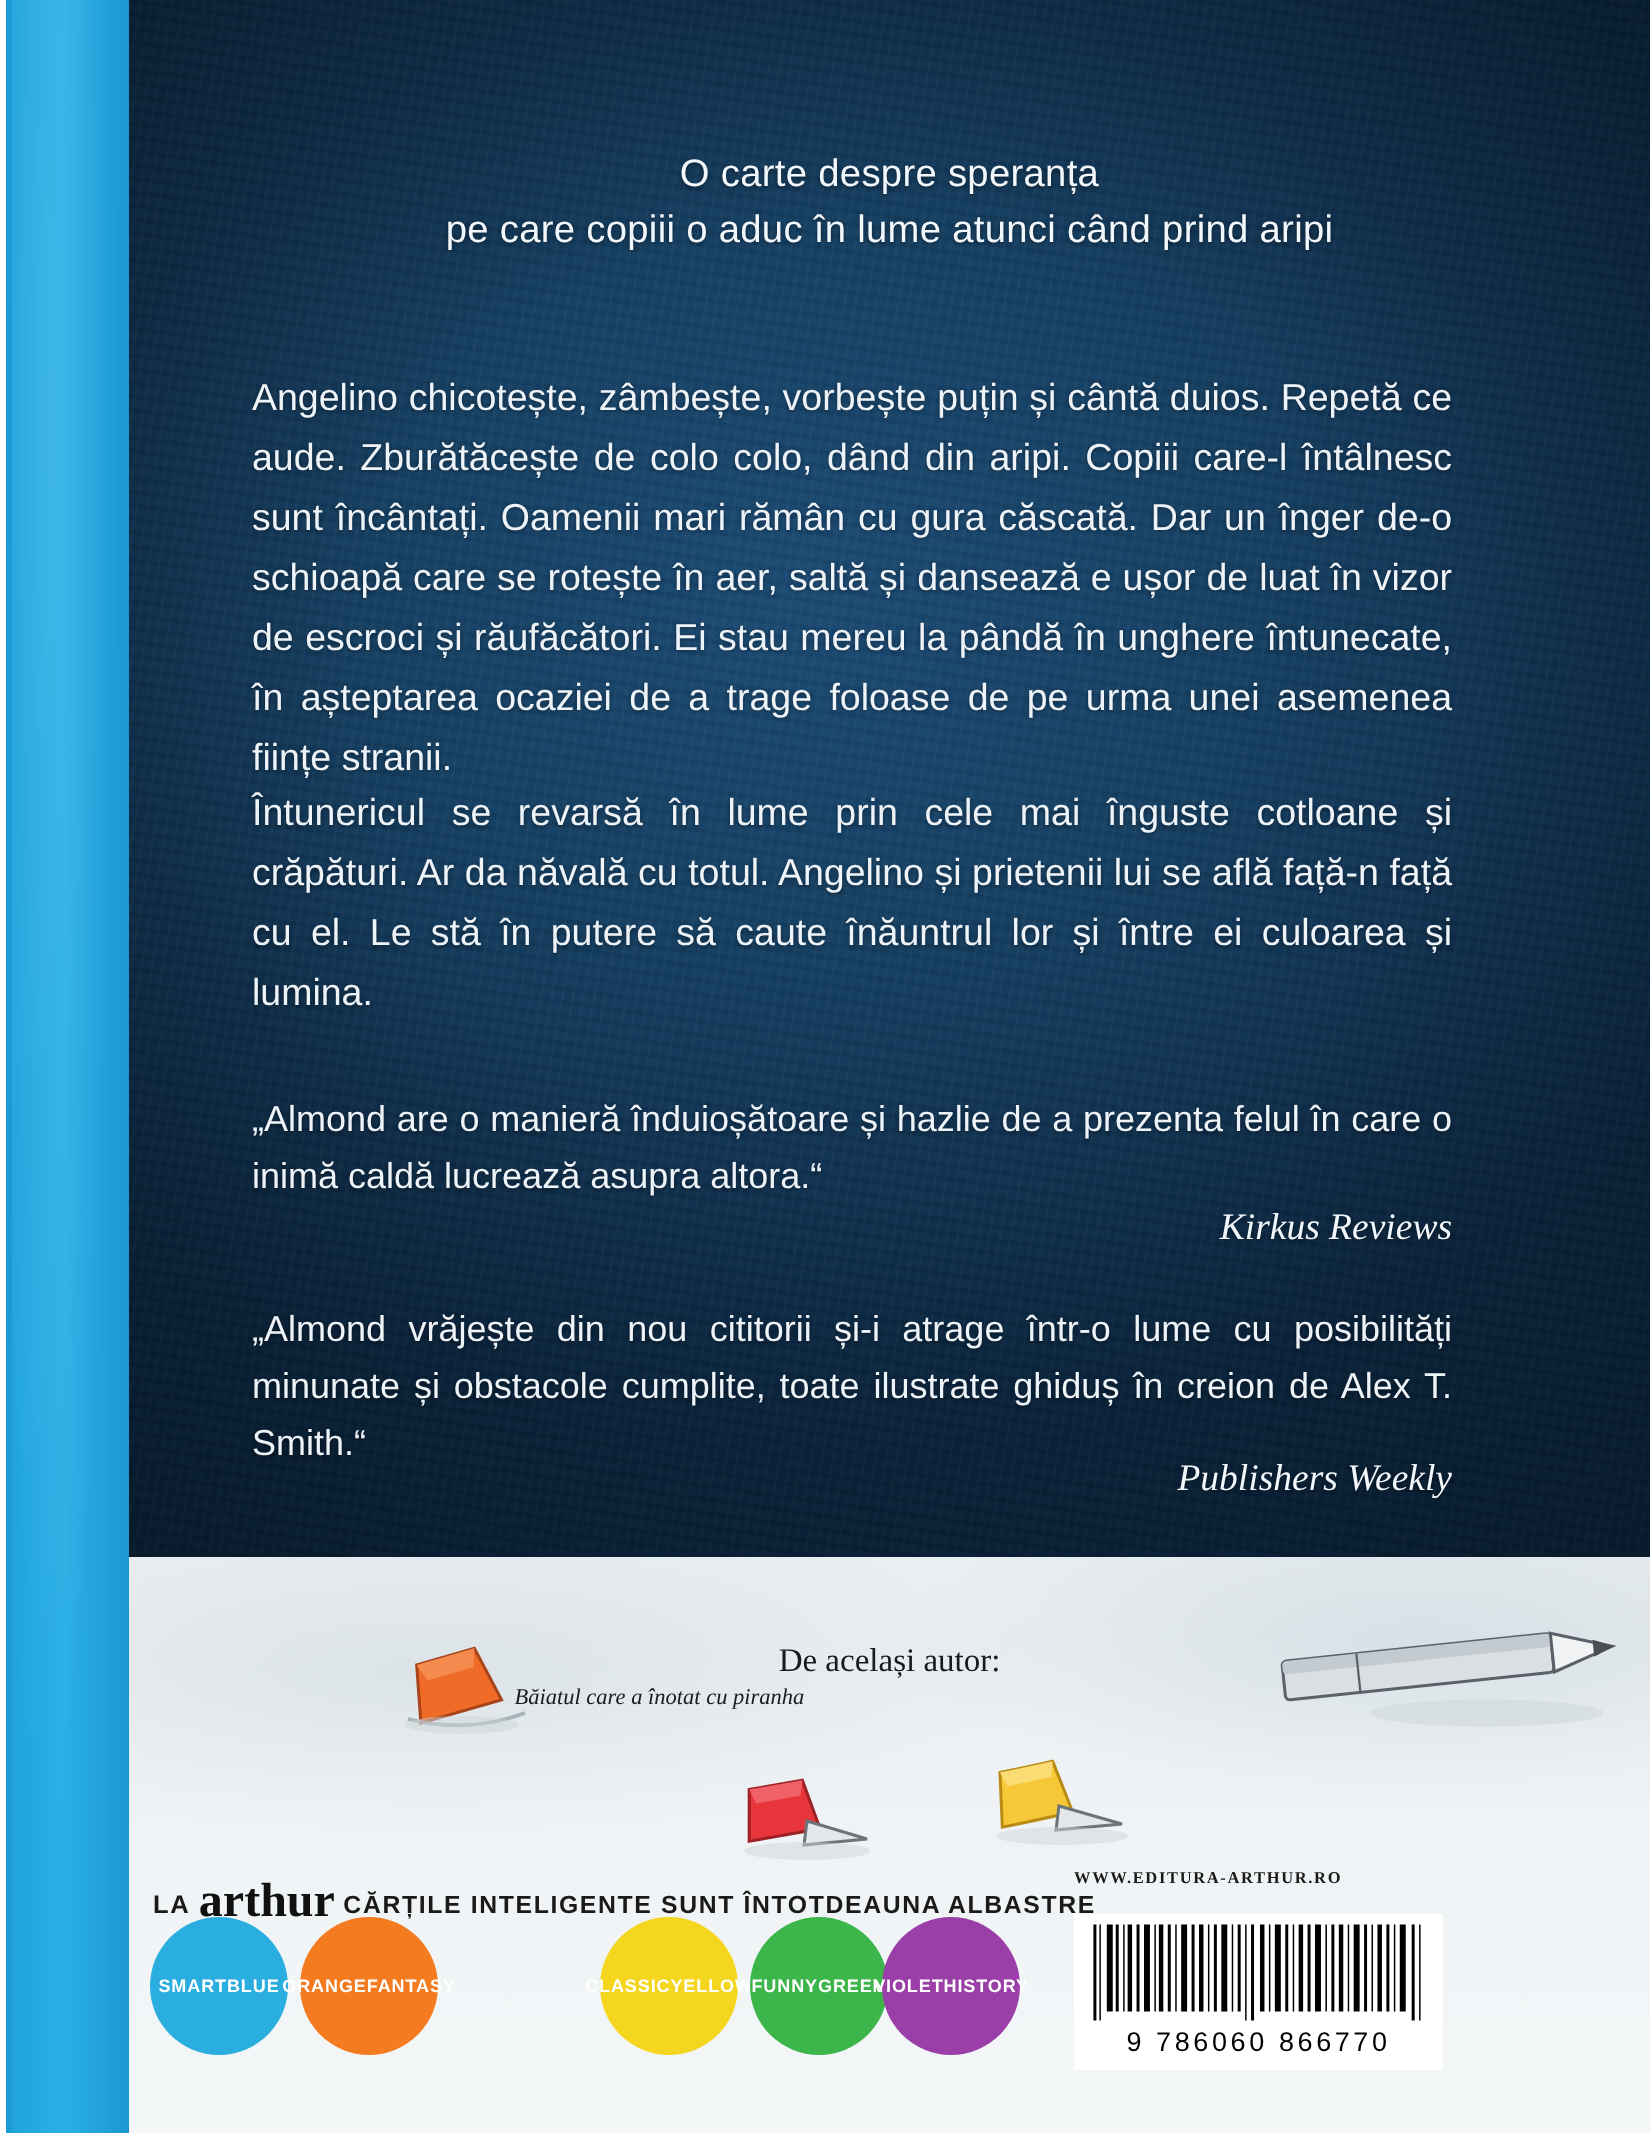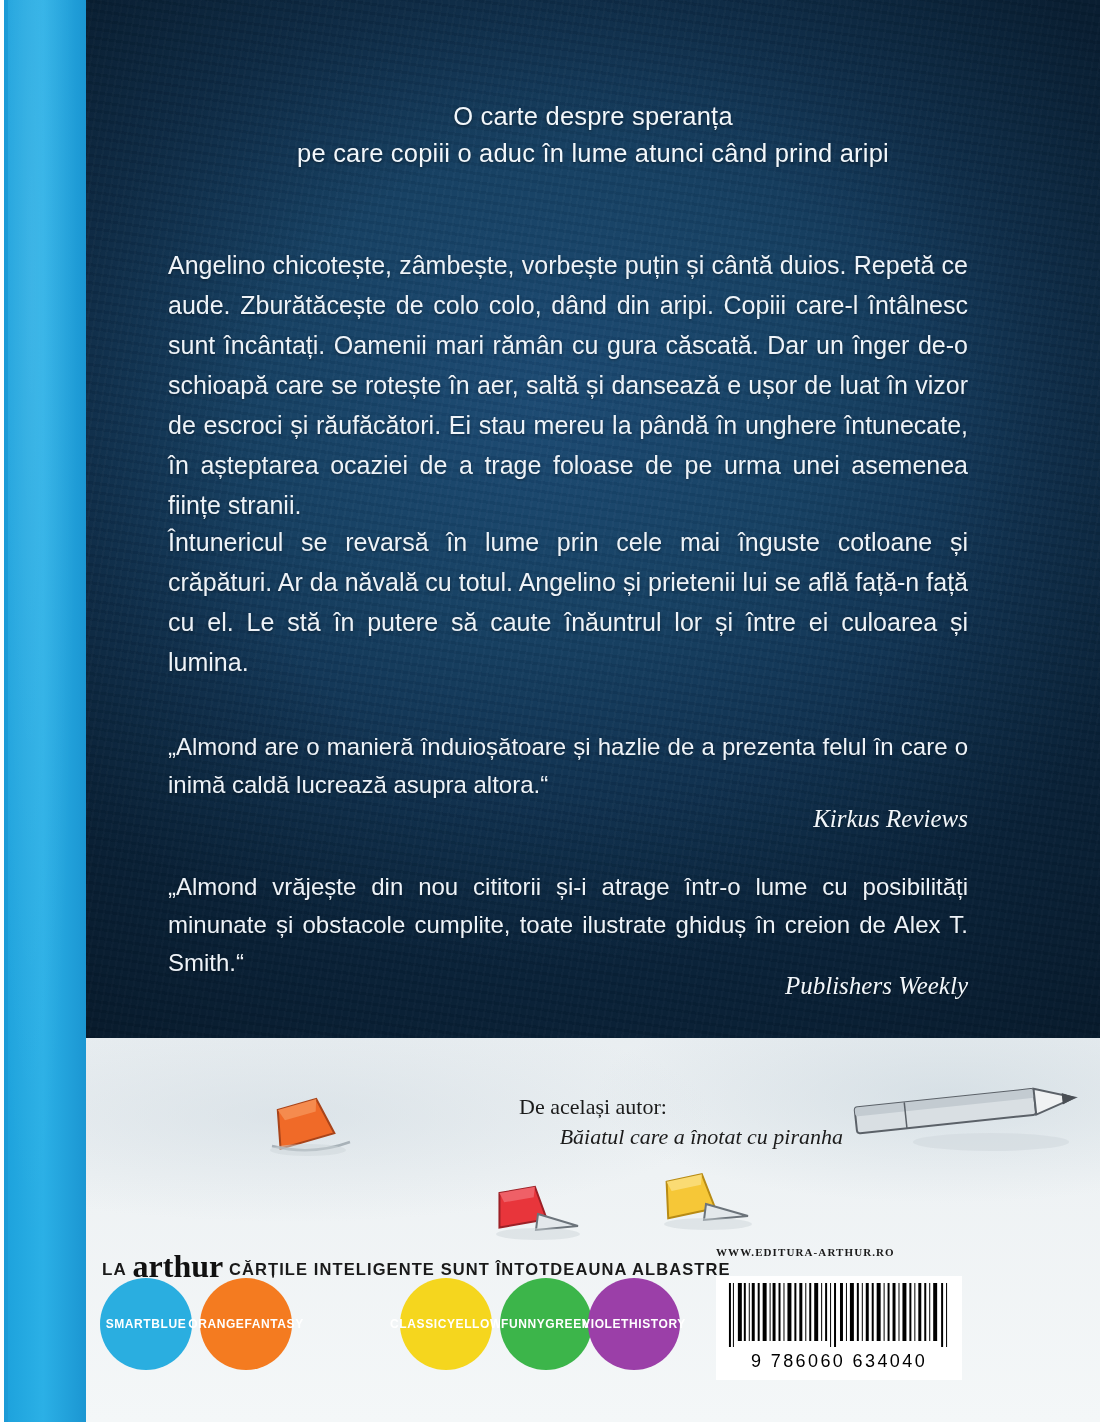--- a/index.html
+++ b/index.html
@@ -171,24 +171,24 @@
     text-align: center;
     font-family: "Liberation Serif", serif;
     font-size: 22px;
     color: #1b1b1b;
   }
   .also-book {
     position: absolute;
     left: 257px;
     top: 86px;
     width: 500px;
-    text-align: right;
+    text-align: left;
     font-family: "Liberation Serif", serif;
     font-style: italic;
-    font-size: 22px;
+    font-size: 15px;
     color: #1b1b1b;
   }
 
   
   .doodles { position: absolute; left: 0; top: 0; width: 1014px; height: 384px; }
 
   
   .pub-line {
     position: absolute;
     left: 16px;
@@ -419,18 +419,18 @@
             <rect x="188" y="2" width="2" height="58"></rect>
             <rect x="193" y="2" width="1" height="58"></rect>
             <rect x="197" y="2" width="3" height="58"></rect>
             <rect x="203" y="2" width="2" height="58"></rect>
             <rect x="208" y="2" width="1" height="58"></rect>
             <rect x="212" y="2" width="4" height="58"></rect>
             <rect x="220" y="2" width="2" height="64"></rect>
             <rect x="225" y="2" width="1" height="64"></rect>
           </g>
         </svg>
-        <div class="barcode-num">9 786060 634040</div>
+        <div class="barcode-num">9 786060 866770</div>
       </div>
 
     </div>
   </div>
 </div>
 
 </body></html>

